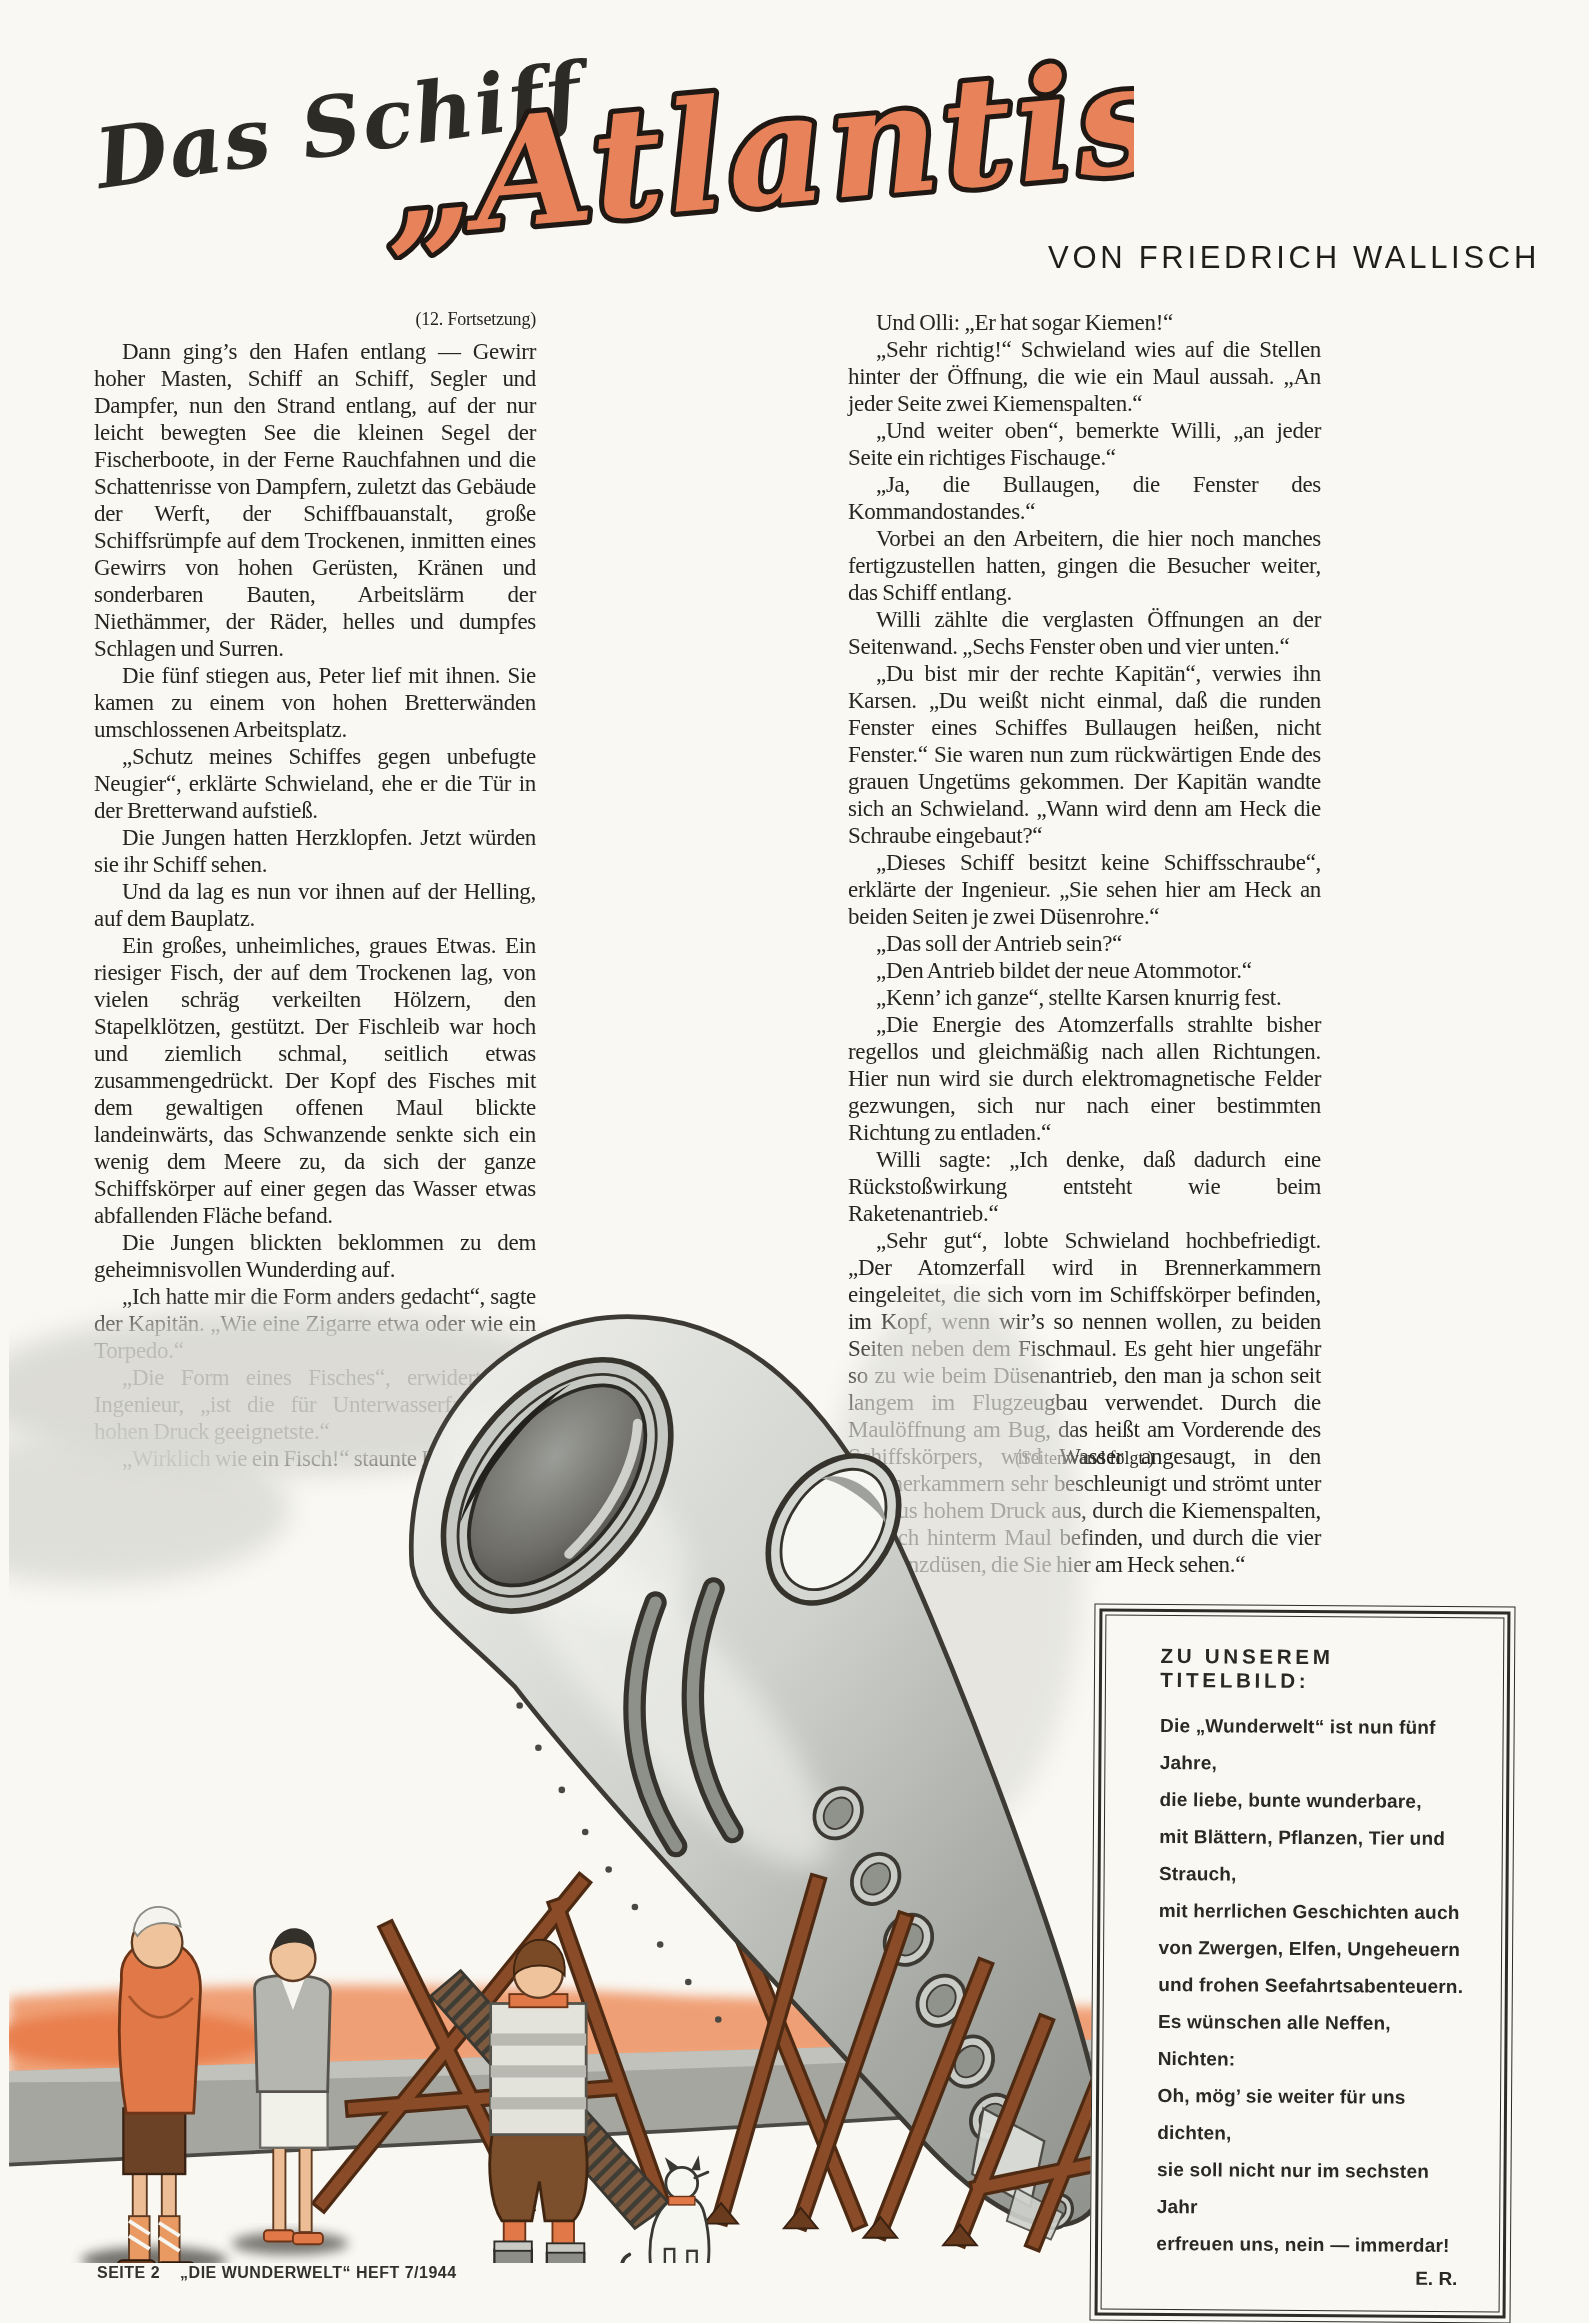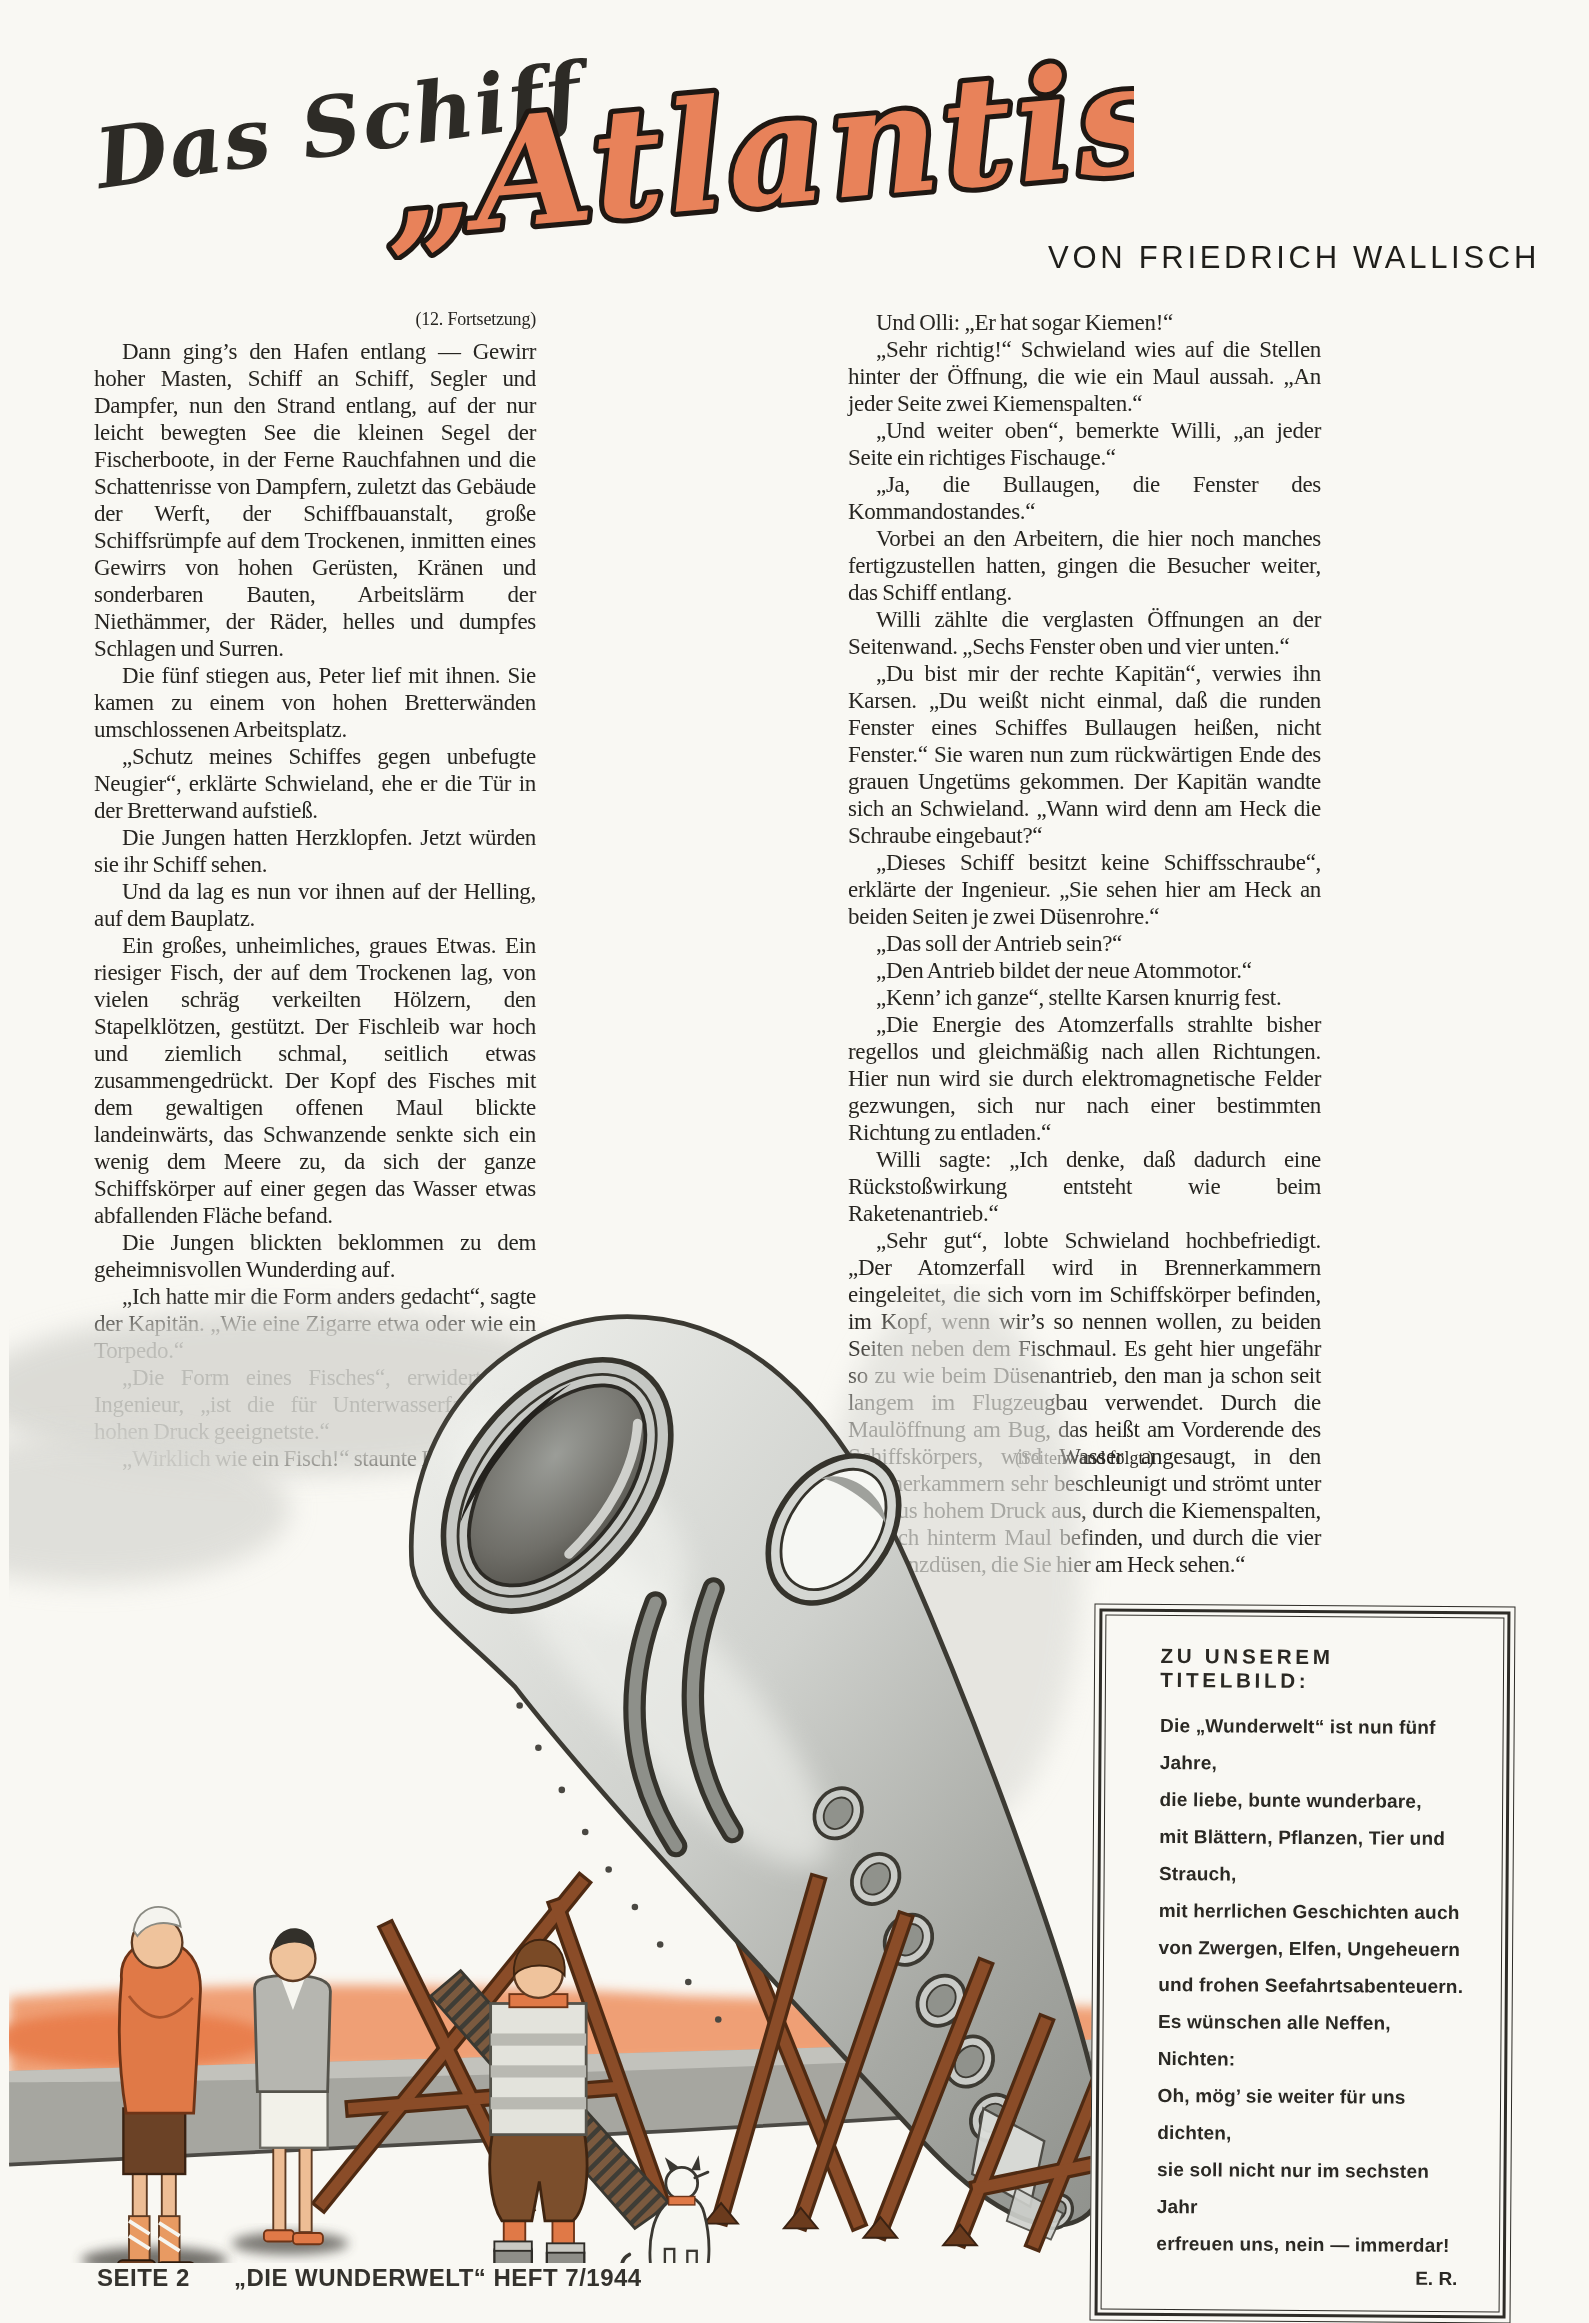--- a/index.html
+++ b/index.html
@@ -46,23 +46,23 @@
   .poem-line{
     font-family:"Liberation Sans",sans-serif;font-weight:bold;
     font-size:19px;line-height:37px;color:#2b2924;letter-spacing:0.2px;
   }
   #poem-signature{
     font-family:"Liberation Sans",sans-serif;font-weight:bold;
     font-size:19px;color:#2b2924;text-align:right;padding-right:13px;margin-top:3.7px;
   }
   
   #footer{
-    position:absolute;left:97px;top:2264px;display:flex;gap:44px;
+    position:absolute;left:97px;top:2264px;display:flex;gap:20px;
     font-family:"Liberation Sans",sans-serif;font-weight:bold;
-    font-size:24px;letter-spacing:0.5px;color:#34322d;white-space:nowrap;
+    font-size:16px;letter-spacing:0.5px;color:#34322d;white-space:nowrap;
   }
   
   #illustration{position:absolute;left:9.4px;top:1284px;width:1115px;height:979px}
 </style>
 </head>
 <body>
 
 <svg id="title-block" viewBox="0 0 1140 264">
   <text x="32" y="150" transform="rotate(-8 300 140)" style="font-family:'DejaVu Serif',serif;font-style:italic;font-weight:bold;font-size:88px;fill:#2d2b26;letter-spacing:2px">Das Schiff</text>
   <text x="338" y="208" transform="rotate(-5 700 160)" stroke="#1f1813" stroke-width="11" stroke-linejoin="round" paint-order="stroke" style="font-family:'DejaVu Serif',serif;font-style:italic;font-weight:bold;font-size:162px;fill:#e8825a;letter-spacing:4px">„Atlantis“</text>

